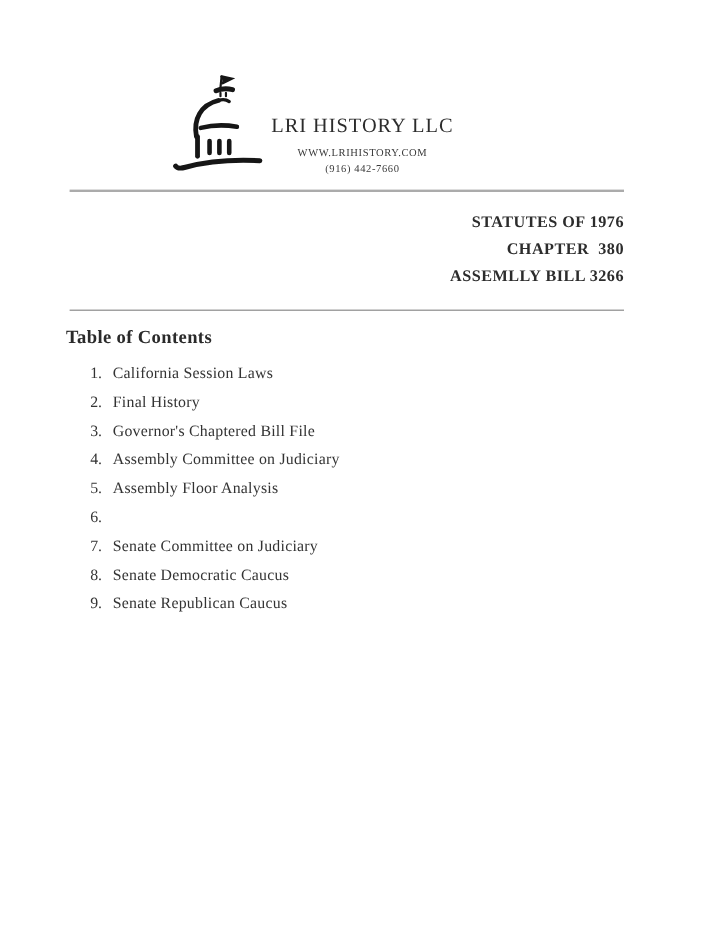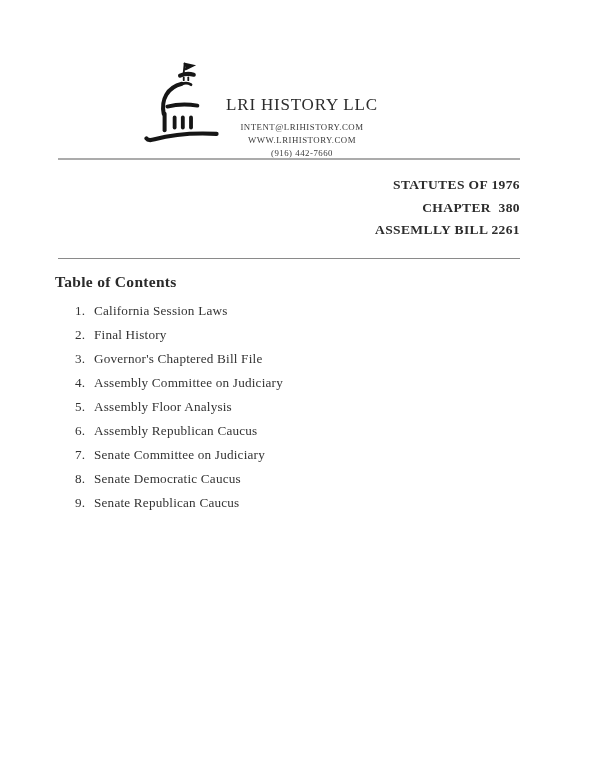--- a/index.html
+++ b/index.html
@@ -142,32 +142,31 @@
       <path d="M38 62 L38 73" stroke-width="4.2"></path>
       <path d="M47 62 L47 73" stroke-width="4.2"></path>
       <path d="M56 62 L56 73" stroke-width="4.2"></path>
 
       <path d="M7 85 Q9 88 16 86 Q45 78 84 80" stroke-width="4.6"></path>
     </svg>
   </div>
 
   <div class="header-text">
     <div class="company-name">LRI HISTORY LLC</div>
-    <div class="contact-line">INTENT@LRIHISTORY.COM</div>
     <div class="contact-line">WWW.LRIHISTORY.COM</div>
     <div class="contact-line">(916) 442-7660</div>
   </div>
 
   <div class="rule-top"></div>
   <div class="rule-bottom"></div>
 
   <div class="bill-block">
     <div class="bill-line">STATUTES OF 1976</div>
     <div class="bill-line">CHAPTER  380</div>
-    <div class="bill-line">ASSEMLLY BILL 2261</div>
+    <div class="bill-line">ASSEMLLY BILL 3266</div>
   </div>
 
   <div class="toc-title">Table of Contents</div>
 
   <div class="toc-list">
     <div class="toc-row">
       <span class="toc-num">1.</span>
       <span class="toc-label">California Session Laws</span>
     </div>
     <div class="toc-row">
@@ -181,21 +180,20 @@
     <div class="toc-row">
       <span class="toc-num">4.</span>
       <span class="toc-label">Assembly Committee on Judiciary</span>
     </div>
     <div class="toc-row">
       <span class="toc-num">5.</span>
       <span class="toc-label">Assembly Floor Analysis</span>
     </div>
     <div class="toc-row">
       <span class="toc-num">6.</span>
-      <span class="toc-label">Assembly Republican Caucus</span>
     </div>
     <div class="toc-row">
       <span class="toc-num">7.</span>
       <span class="toc-label">Senate Committee on Judiciary</span>
     </div>
     <div class="toc-row">
       <span class="toc-num">8.</span>
       <span class="toc-label">Senate Democratic Caucus</span>
     </div>
     <div class="toc-row">

